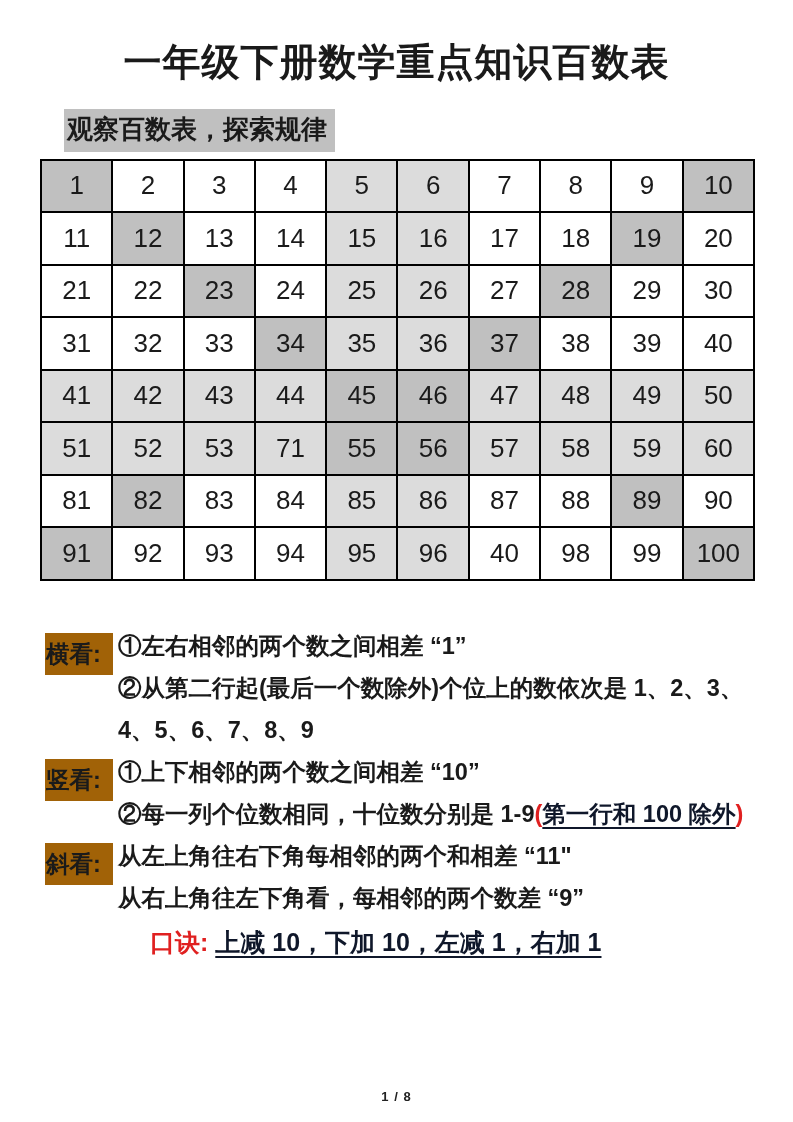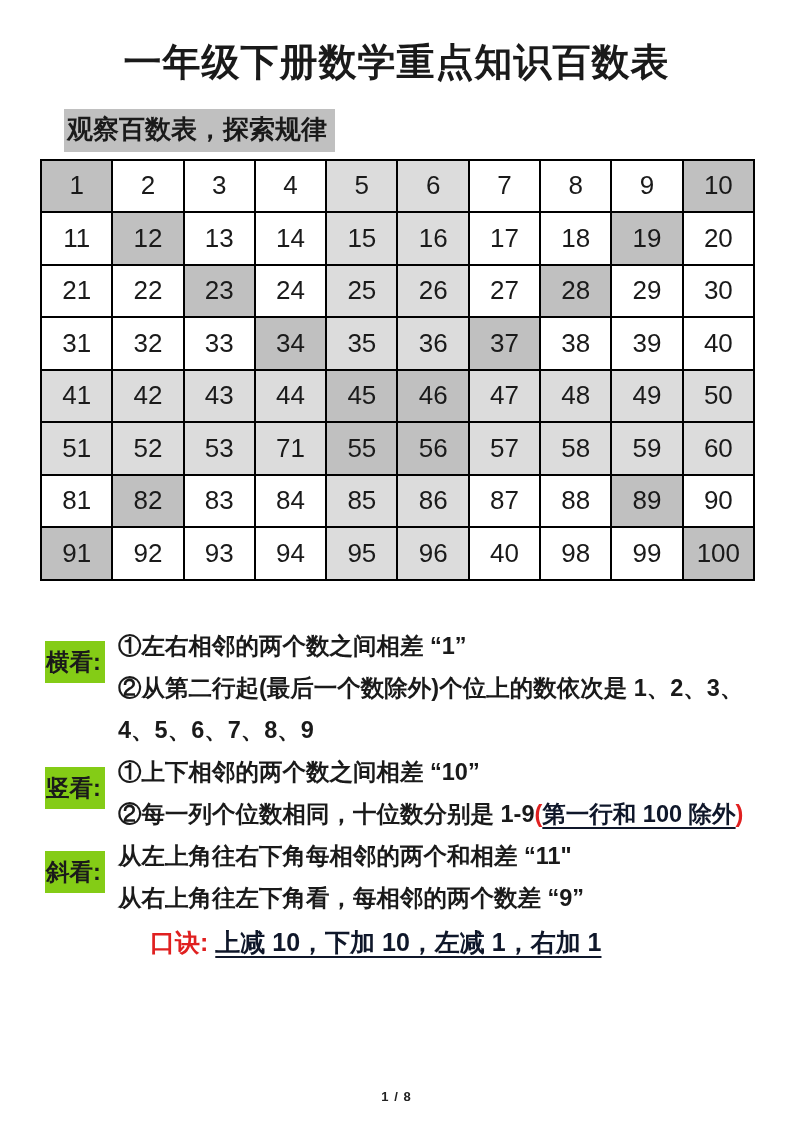--- a/index.html
+++ b/index.html
@@ -56,23 +56,23 @@
     white-space: nowrap;
   }
   .note-line {
     position: relative;
     line-height: 42px;
     padding-left: 73px;
   }
   .note-label {
     position: absolute;
     left: 0;
-    top: 16px;
-    background: #84cc16;
-    padding: 0 4px 0 1px;
+    top: 8px;
+    background: #a16207;
+    padding: 0 12px 0 1px;
   }
   .red { color: #e02020; }
   .runder {
     color: #0f172a;
     text-decoration: underline;
     text-decoration-thickness: 2px;
     text-underline-offset: 5px;
   }
   .koujue-line {
     padding-left: 105px;

